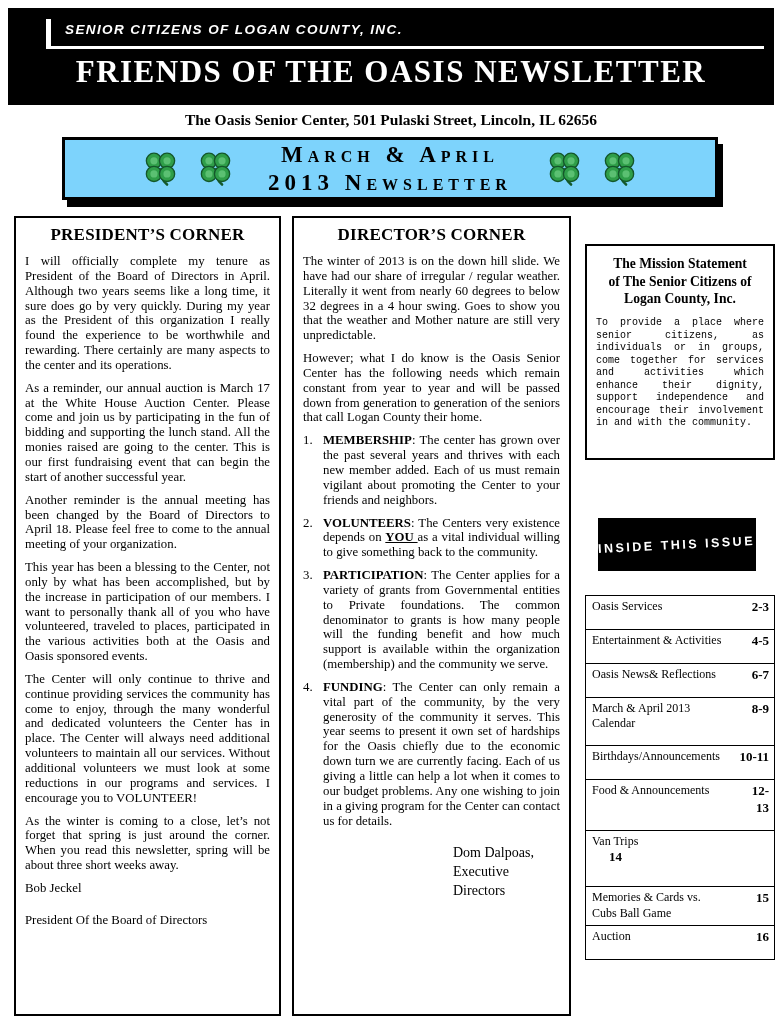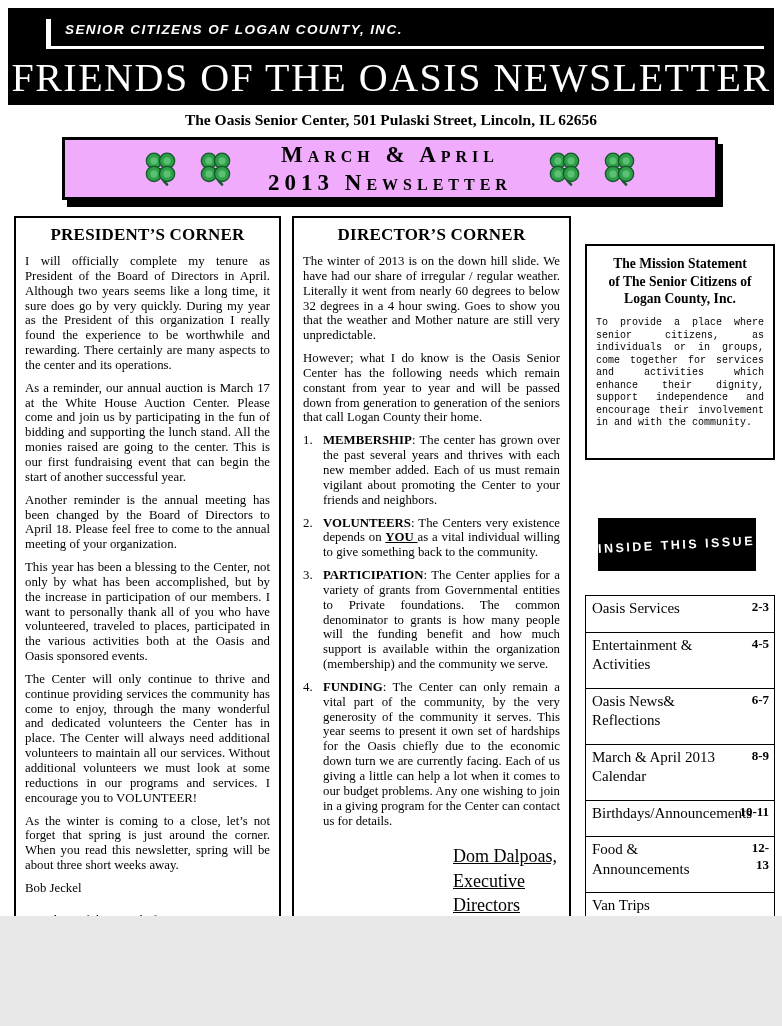--- a/index.html
+++ b/index.html
@@ -1,30 +1,30 @@
 <!DOCTYPE html>
 <html lang="en" style="--green: #2f9e49; --green-dark: #14572a; --green-light: #5bc072;"><head>
 <meta charset="utf-8">
 <style>
   * { margin:0; padding:0; box-sizing:border-box; }
   html,body { background:#e8e8e8; }
   body { font-family:"Liberation Serif", serif; }
-  .page { position:relative; width:782px; height:916px; background:#ffffff; margin:0 auto; overflow:hidden;padding-left:32px; }
+  .page { position:relative; width:782px; height:1026px; background:#ffffff; margin:0 auto; overflow:hidden;padding-left:32px; }
 
   
   .banner { position:absolute; left:8px; top:8px; width:766px; height:97px; background:#000; color:#fff; }
   .banner-top { margin:11px 10px 0 38px; border-left:5px solid #fff; border-bottom:3px solid #fff; padding:1px 0 8px 14px; }
   .org-name { font-family:"Liberation Sans", sans-serif; font-style:italic; font-weight:bold; font-size:13.5px; letter-spacing:1.4px; }
-  .banner-title { text-align:center; font-weight:normal; font-size:40px; letter-spacing:1.5px; margin-top:5px; }
+  .banner-title { text-align:center; font-weight:bold; font-size:31px; letter-spacing:1.5px; margin-top:5px; }
 
   
   .address { position:absolute; top:111px; left:0; width:100%; text-align:center; font-weight:bold; font-size:15.5px; }
 
   
-  .issue-box { position:absolute; left:62px; top:137px; width:656px; height:63px; background:#f0abfc;
+  .issue-box { position:absolute; left:62px; top:137px; width:656px; height:63px; background:#7dd3fc;
                border:3px solid #000; box-shadow:5px 7px 0 #000;
                display:flex; align-items:center; justify-content:center; }
   .sham-group { display:flex; gap:22px; }
   .issue-title { text-align:center; font-weight:bold; font-variant:small-caps; font-size:23px;
                  letter-spacing:5px; line-height:1.2; margin:0 36px; white-space:nowrap; }
   .shamrock { display:inline-block; }
   .leaf { fill:var(--green); stroke:var(--green-dark); stroke-width:1.6; }
   .leaf-hi { fill:var(--green-light); }
   .stem { fill:none; stroke:var(--green-dark); stroke-width:3.2; stroke-linecap:round; }
 
@@ -37,37 +37,37 @@
   .col p { text-align:justify; margin-bottom:8px; hyphens:auto; }
   .sig { margin:4px 0 26px; text-align:left; }
   .sig-title { text-align:left;margin-top:17px; }
 
   .dir-list { list-style:none; }
   .dir-item { display:flex; margin-bottom:8px; }
   .dir-item .num { width:20px; flex:none; }
   .li-body { flex:1; text-align:justify; hyphens:auto; }
   .li-label { font-weight:bold; }
   .li-emph { font-weight:bold; text-decoration:underline; }
-  .dir-sig { margin:16px 0 0 150px; font-size:18px; line-height:1.35;text-decoration:underline; }
+  .dir-sig { margin:16px 0 0 150px; font-size:14px; line-height:1.35; }
 
   
   .mission-box { position:absolute; left:585px; top:244px; width:190px; border:2px solid #000; background:#fff; padding:9px 9px 28px; }
   .mission-title { text-align:center; font-weight:bold; font-size:13.6px; line-height:1.3; margin-bottom:9px; }
   .mission-body { font-size:10px; line-height:1.25; text-align:justify; hyphens:auto;font-family:Liberation Mono, monospace; }
 
   .inside-box { position:absolute; left:598px; top:518px; width:158px; height:53px; background:#000; color:#fff;
                 display:flex; align-items:center; justify-content:center; }
   .inside-box span { font-family:"Liberation Sans", sans-serif; font-weight:bold; font-size:12.5px;
                      letter-spacing:2.5px; transform:rotate(-3deg); white-space:nowrap; }
 
   .toc { position:absolute; left:585px; top:595px; width:190px; }
   .toc-row { border:1px solid #000; margin-top:-1px; background:#fff;
              display:flex; justify-content:space-between; padding:3px 5px 13px 6px; }
   .toc-row:first-child { margin-top:0; }
-  .toc-label { font-size:15px; line-height:1.3; width:136px; hyphens:auto; }
+  .toc-label { font-size:12px; line-height:1.3; width:136px; hyphens:auto; }
   .toc-page  { font-size:13px; font-weight:bold; line-height:1.3; width:30px; text-align:right; }
 </style>
 </head>
 <body>
 
 <div class="page">
 
   <header class="banner">
     <div class="banner-top">
       <span class="org-name">SENIOR CITIZENS OF LOGAN COUNTY, INC.</span>

